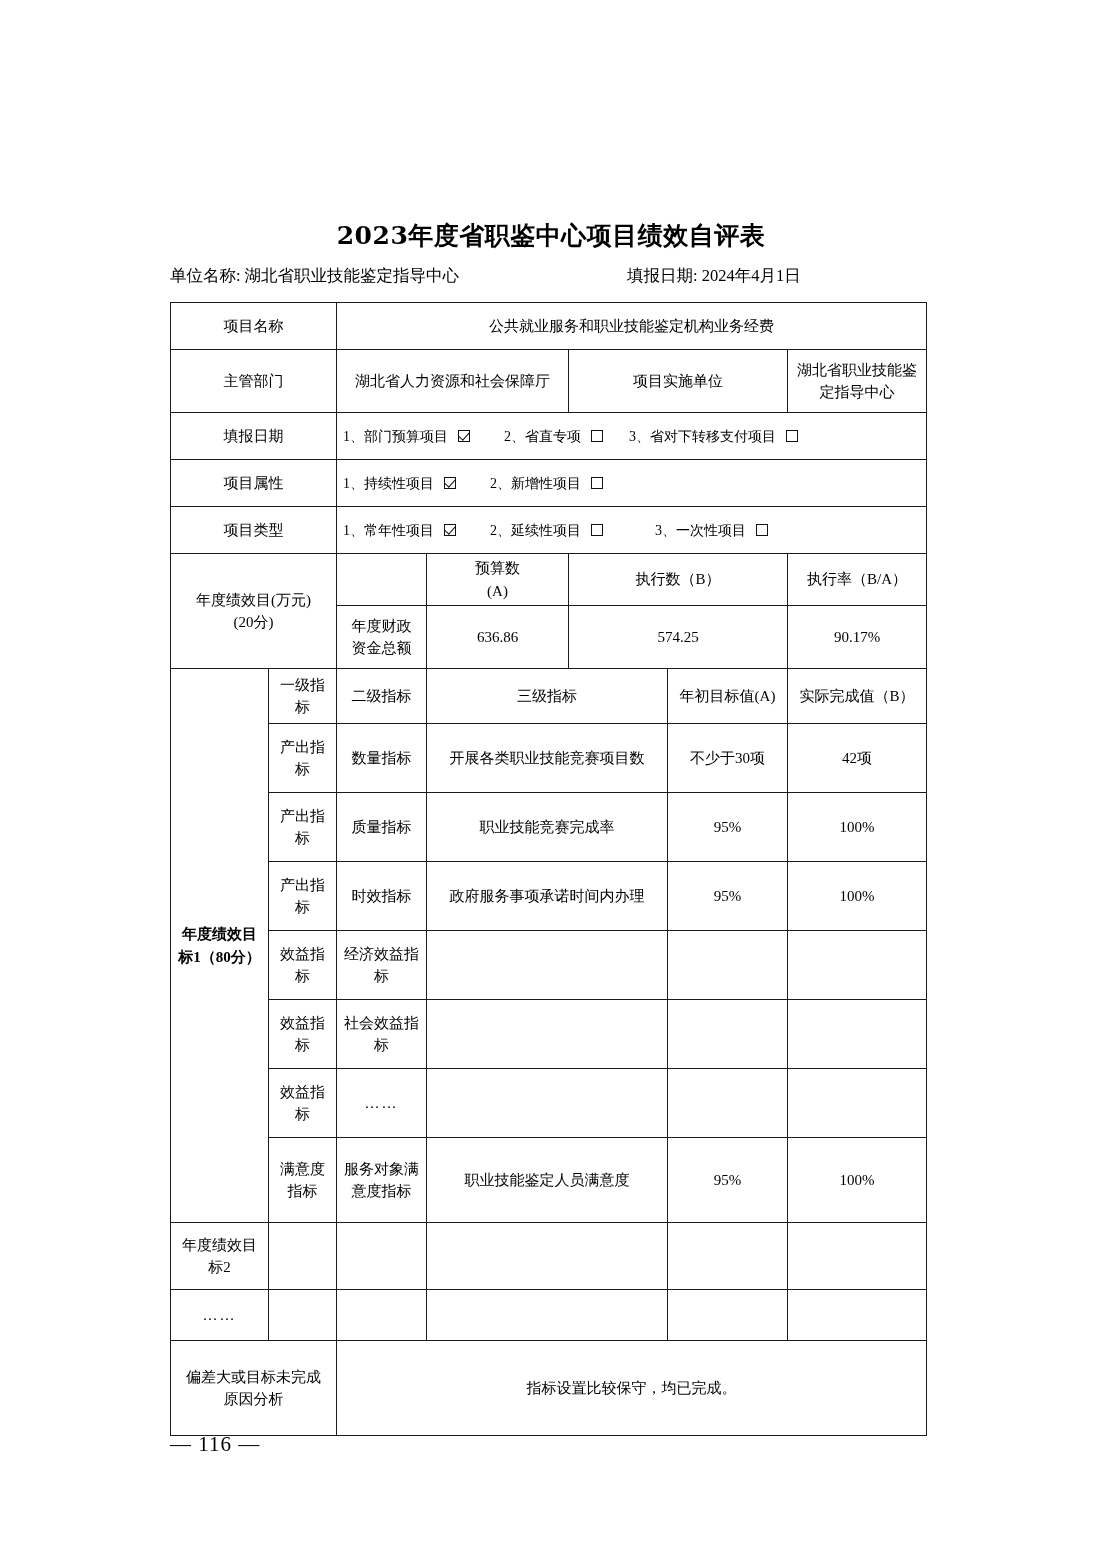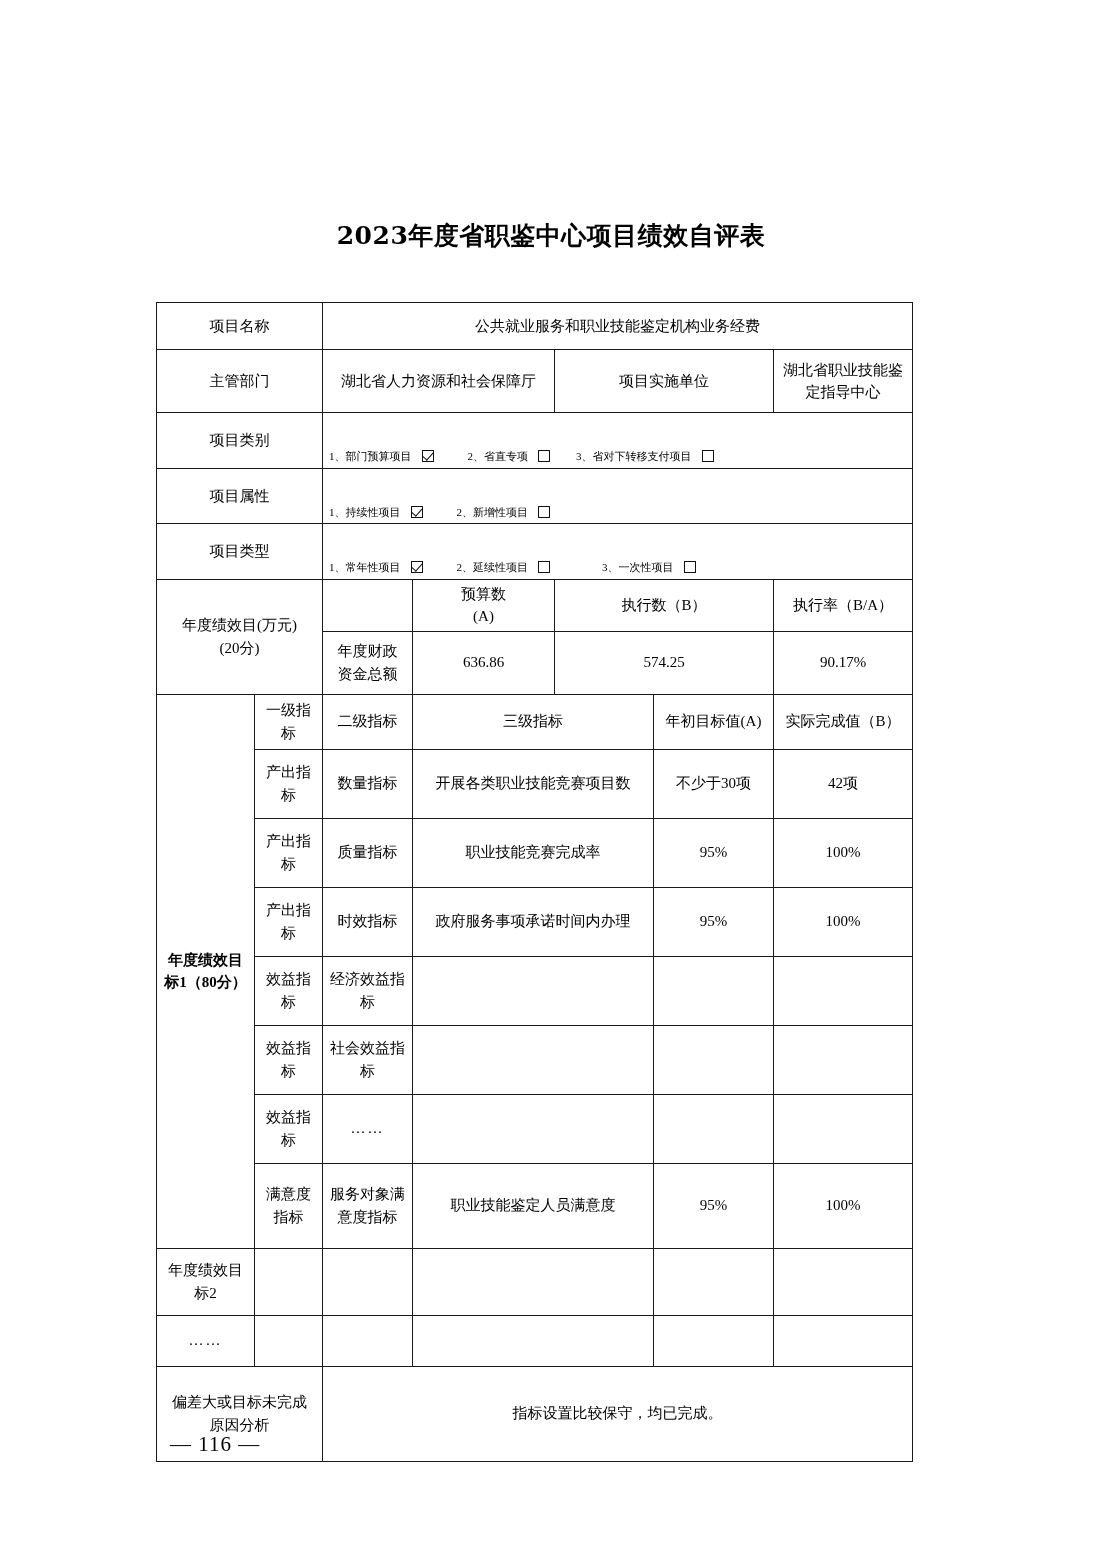--- a/index.html
+++ b/index.html
@@ -26,43 +26,42 @@
     font-size:16.5px;
     display:flex;
     align-items:baseline;
   }
   .meta-left{white-space:nowrap;}
   .meta-right{margin-left:168px;white-space:nowrap;}
   .meta-label{}
   .meta-value{margin-left:4px;}
 
   table.main{
-    position:absolute;left:156px;top:302px;
+    position:absolute;left:170px;top:302px;
     width:756px;
     border-collapse:collapse;
     table-layout:fixed;
     font-size:15px;
   }
   table.main td{
     border:1px solid #1a1a1a;
     padding:3px 4px;
     text-align:center;
     vertical-align:middle;
     line-height:1.5;
     word-break:break-all;
   }
   td.left{text-align:left;padding-left:10px;}
   td.vmid{vertical-align:middle;font-weight:bold;}
   .nowrapcell{white-space:nowrap;}
 
   .opt-line{
     display:flex;align-items:flex-end;
-    font-size:11px;
+    font-size:14px;
     padding-left:2px;
-    margin-top:32px;
   }
   .opt{display:inline-flex;align-items:center;white-space:nowrap;}
   .opt-txt{}
   .cb{
     display:inline-block;
     width:12px;height:12px;
     border:1.3px solid #111;
     margin-left:10px;
     position:relative;
     box-sizing:border-box;
@@ -91,20 +90,28 @@
     margin-top:20px;
   }
 </style>
 </head>
 <body>
 
 <div class="page">
 
   <div class="doc-title">2023年度省职鉴中心项目绩效自评表</div>
 
+  <div class="meta-row">
+    <div class="meta-left">
+      <span class="meta-label">单位名称:</span><span class="meta-value">湖北省职业技能鉴定指导中心</span>
+    </div>
+    <div class="meta-right">
+      <span class="meta-label">填报日期:</span><span class="meta-value">2024年4月1日</span>
+    </div>
+  </div>
 
   <table class="main">
     <colgroup>
       <col style="width:98px">
       <col style="width:68px">
       <col style="width:90px">
       <col style="width:142px">
       <col style="width:99px">
       <col style="width:120px">
       <col style="width:139px">
@@ -117,21 +124,21 @@
     </tr>
 
     <tr>
       <td colspan="2" style="height:56px">主管部门</td>
       <td colspan="2">湖北省人力资源和社会保障厅</td>
       <td colspan="2">项目实施单位</td>
       <td>湖北省职业技能鉴定指导中心</td>
     </tr>
 
     <tr>
-      <td colspan="2" style="height:40px">项目类别</td>
+      <td colspan="2" style="height:40px">填报日期</td>
       <td colspan="5" class="left">
         <div class="opt-line">
           <span class="opt">
             <span class="opt-txt">1、部门预算项目</span>
             <span class="cb checked"></span>
           </span>
           <span class="gap-md"></span>
           <span class="opt">
             <span class="opt-txt">2、省直专项</span>
             <span class="cb"></span>

